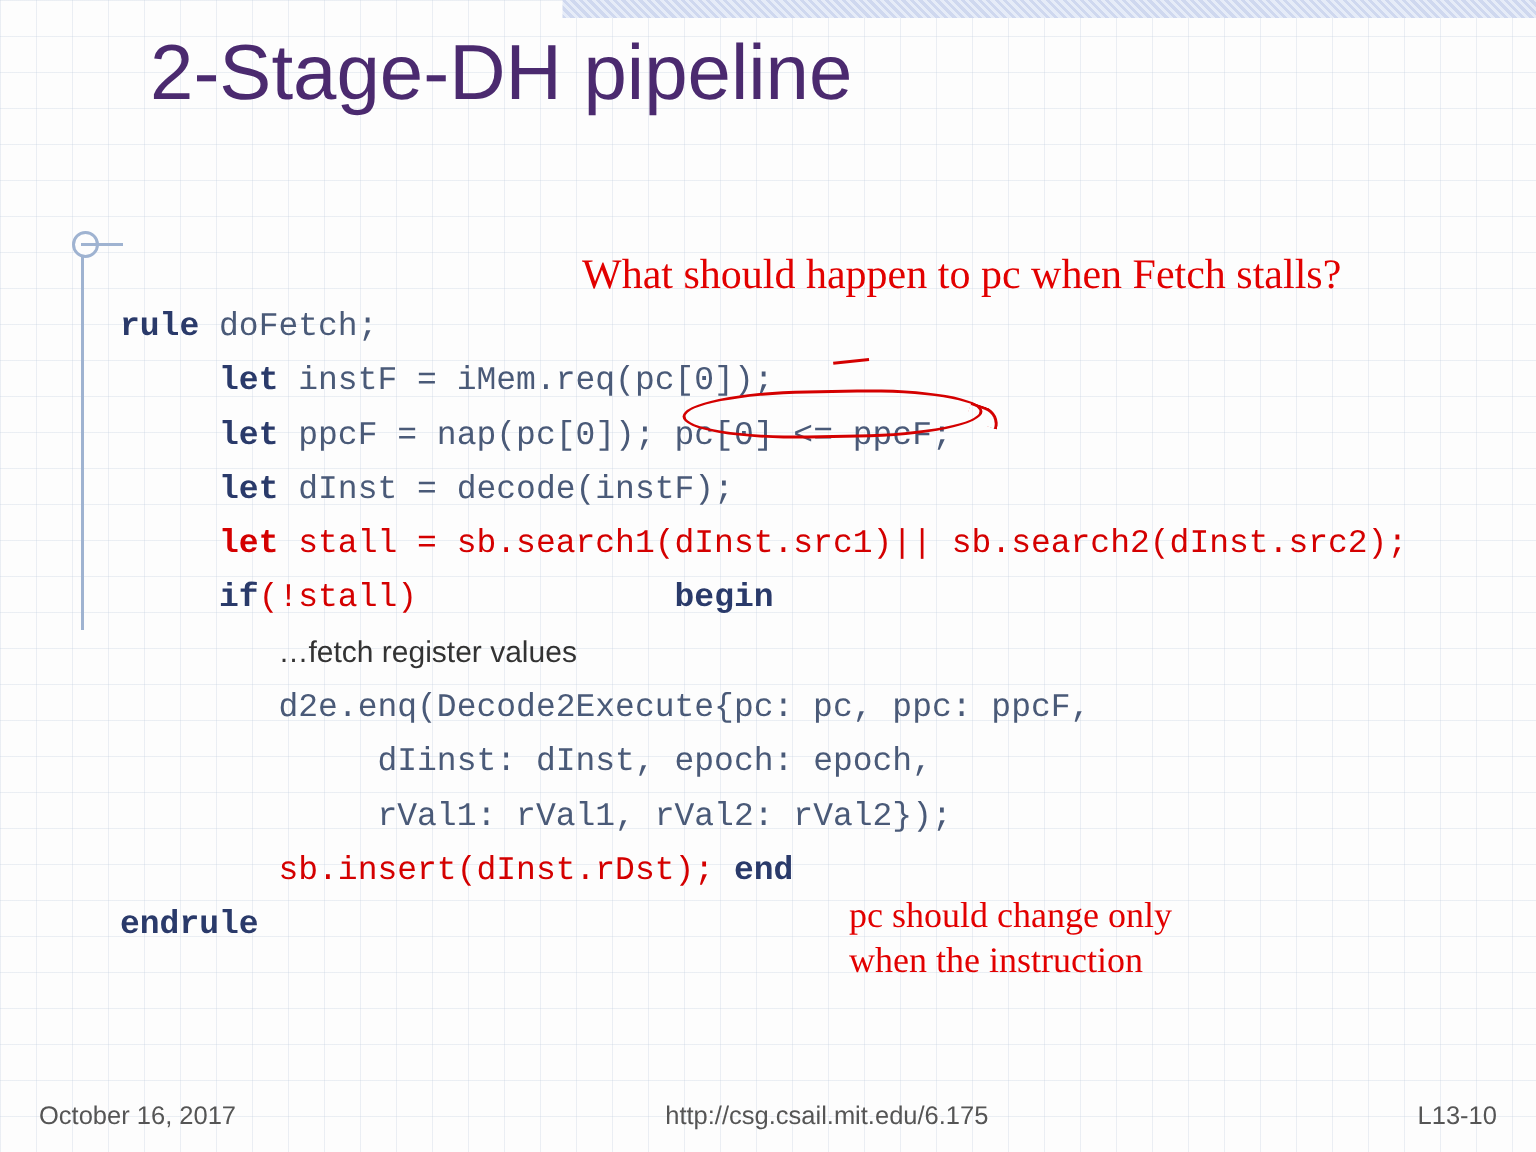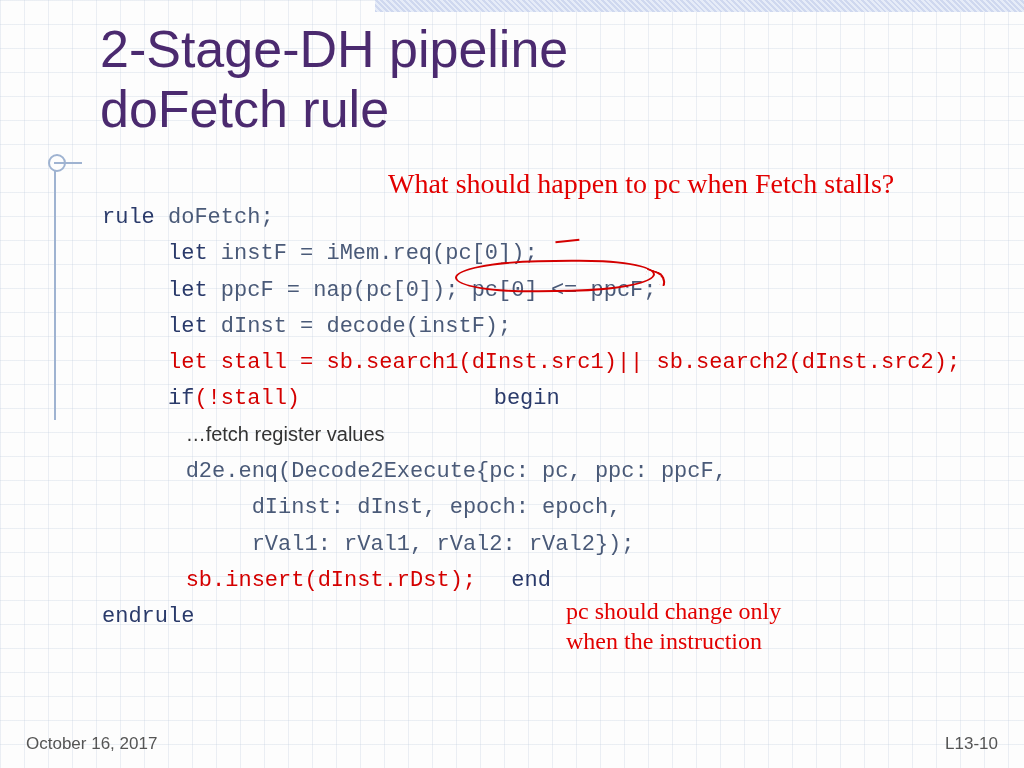--- a/index.html
+++ b/index.html
@@ -65,21 +65,21 @@
   }
   .code {
     position: absolute;
     left: 80px; top: 200px; right: 20px;
     font-family: "Courier New", monospace;
     font-size: 22px;
     color: #4a5a78;
     line-height: 1.65;
     white-space: pre;
   }
-  .kw  { color: #2a3a6a; font-weight: normal; margin-left: 22px; }
+  .kw  { color: #2a3a6a; font-weight: bold; }
   .red { color: #d40000; }
   .circle {
     position: absolute;
     border: 2px solid #d40000;
     border-radius: 50% / 60%;
     background: transparent;
     transform: rotate(-1deg);
   }
   .circle.tail::after {
     content:"";
@@ -114,21 +114,20 @@
   }
 </style>
 </head>
 <body>
 
 <div class="topbar"></div>
 <div class="leftrule"></div>
 
 <div class="title">
   <span>2-Stage-DH pipeline</span><br>
-  <span>doFetch rule</span>
 </div>
 
 <div class="annot1">What should happen to pc when Fetch stalls?</div>
 
 <div class="code"><span class="kw">rule</span><span> doFetch;</span>
      <span class="kw">let</span><span> instF = iMem.req(pc[0]);</span>
      <span class="kw">let</span><span> ppcF = nap(pc[0]); </span><span>pc[0] &lt;= ppcF;</span>
      <span class="kw">let</span><span> dInst = decode(instF);</span>
      <span class="kw red">let</span><span class="red"> stall = sb.search1(dInst.src1)|| sb.search2(dInst.src2);</span>
      <span class="kw">if</span><span class="red">(!stall)</span>             <span class="kw">begin</span>
@@ -142,14 +141,15 @@
 <div class="circle tail" style="left:455px; top:260px; width:200px; height:32px;"></div>
 <div class="tick" style="left:555px; top:232px;"></div>
 
 <div class="annot2">
   <span>pc should change only</span><br>
   <span>when the instruction</span><br>
 </div>
 
 <div class="footer">
   <span>October 16, 2017</span>
+  <span>http://csg.csail.mit.edu/6.175</span>
   <span>L13-10</span>
 </div>
 
 </body></html>

